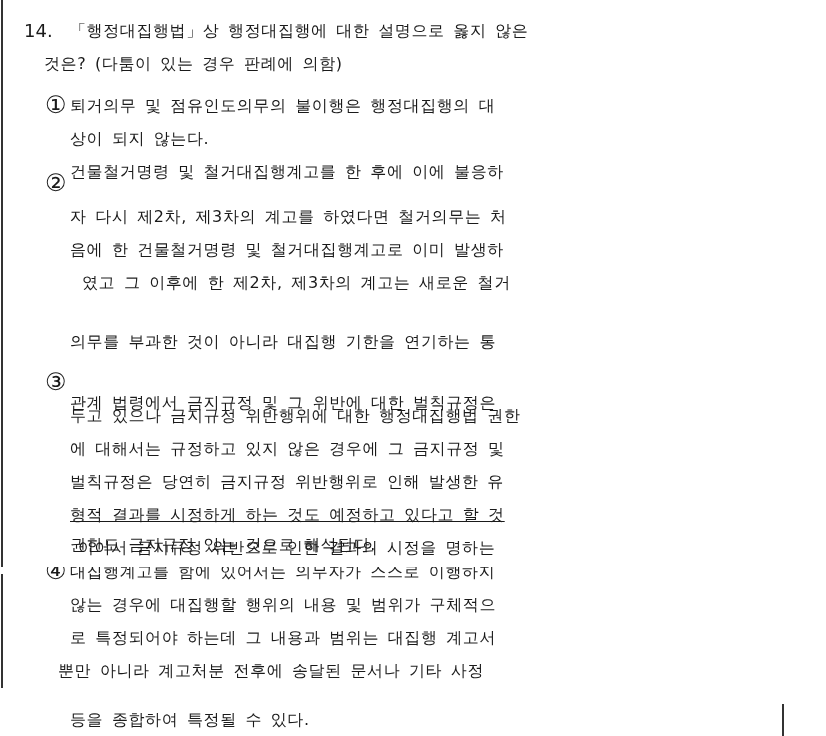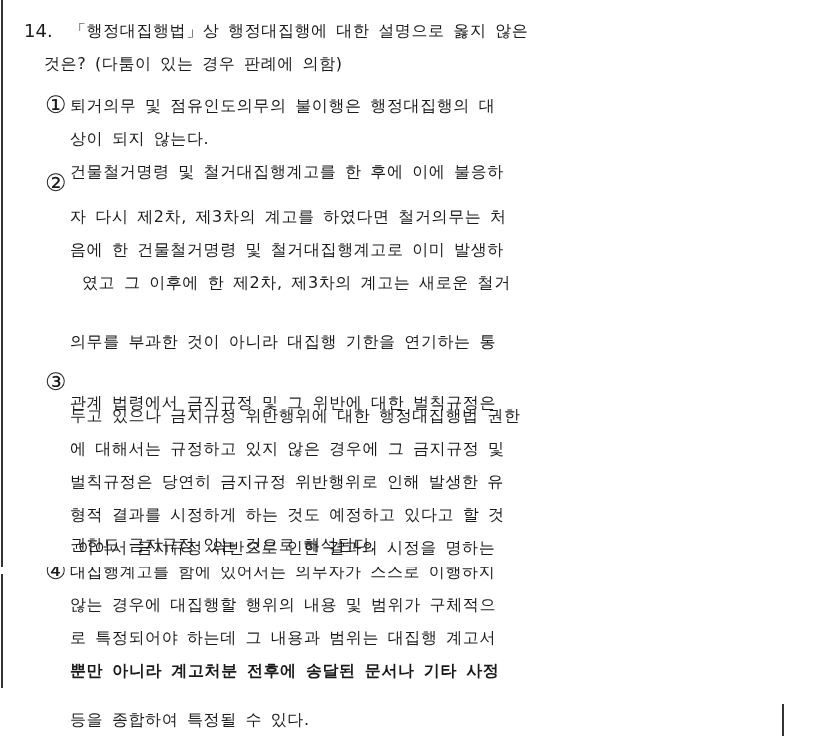--- a/index.html
+++ b/index.html
@@ -97,27 +97,27 @@
   <span class="line" style="left:70px; top:200px;">자 다시 제2차, 제3차의 계고를 하였다면 철거의무는 처</span>
   <span class="line" style="left:70px; top:233px;">음에 한 건물철거명령 및 철거대집행계고로 이미 발생하</span>
   <span class="line" style="left:70px; top:266px;margin-left:12px;">였고 그 이후에 한 제2차, 제3차의 계고는 새로운 철거</span>
   <span class="line" style="left:70px; top:299px;margin-top:26px;">의무를 부과한 것이 아니라 대집행 기한을 연기하는 통</span>
 
   <span class="cnum" style="left:45px; top:366px;">③</span>
   <span class="line" style="left:70px; top:386px;">관계 법령에서 금지규정 및 그 위반에 대한 벌칙규정은</span>
   <span class="line" style="left:70px; top:399px;">두고 있으나 금지규정 위반행위에 대한 행정대집행법 권한</span>
   <span class="line" style="left:70px; top:432px;">에 대해서는 규정하고 있지 않은 경우에 그 금지규정 및</span>
   <span class="line" style="left:70px; top:465px;text-align:center;">벌칙규정은 당연히 금지규정 위반행위로 인해 발생한 유</span>
-  <span class="line" style="left:70px; top:498px;">형적 결과를 시정하게 하는 것도 예정하고 있다고 할 것</span>
+  <span class="line" style="left:70px; top:498px;text-decoration:underline;">형적 결과를 시정하게 하는 것도 예정하고 있다고 할 것</span>
   <span class="line" style="left:78px; top:531px;text-align:center;">이어서 금지규정 위반으로 인한 결과의 시정을 명하는</span>
 </div>
 
 <div class="lower-block">
 
   <span class="cnum" style="left:45px; top:-12px;">④</span>
   <span class="line" style="left:70px; top:-12px;">대집행계고를 함에 있어서는 의무자가 스스로 이행하지</span>
   <span class="line" style="left:70px; top:21px;">않는 경우에 대집행할 행위의 내용 및 범위가 구체적으</span>
   <span class="line" style="left:70px; top:54px;">로 특정되어야 하는데 그 내용과 범위는 대집행 계고서</span>
-  <span class="line" style="left:70px; top:87px;font-weight:bold;">뿐만 아니라 계고처분 전후에 송달된 문서나 기타 사정</span>
+  <span class="line" style="left:58px; top:87px;">뿐만 아니라 계고처분 전후에 송달된 문서나 기타 사정</span>
   <span class="line" style="left:70px; top:136px;">등을 종합하여 특정될 수 있다.</span>
 </div>
 
 <span class="line" style="left:70px; top:528px; position:absolute;">권한도 금지규정 있는 것으로 해석된다.</span>
 
 </body></html>

